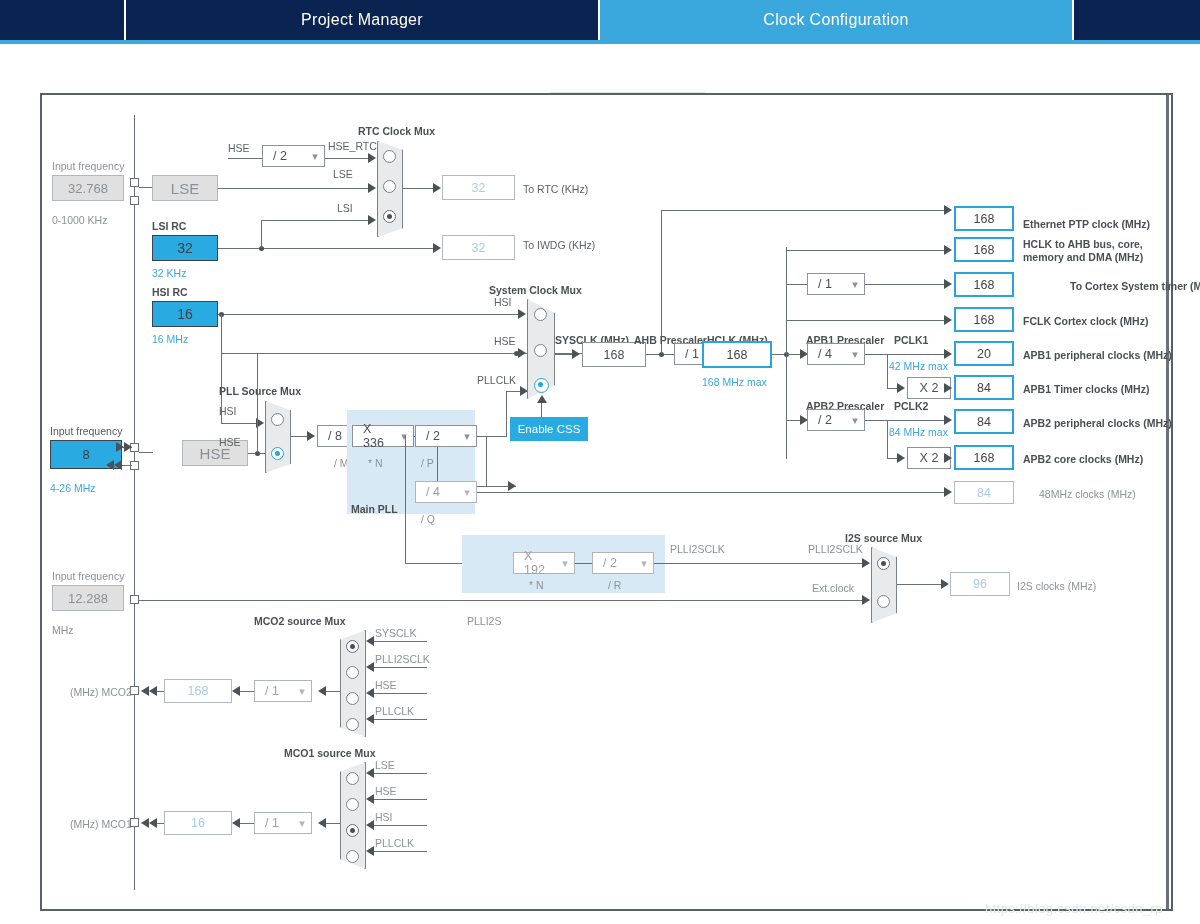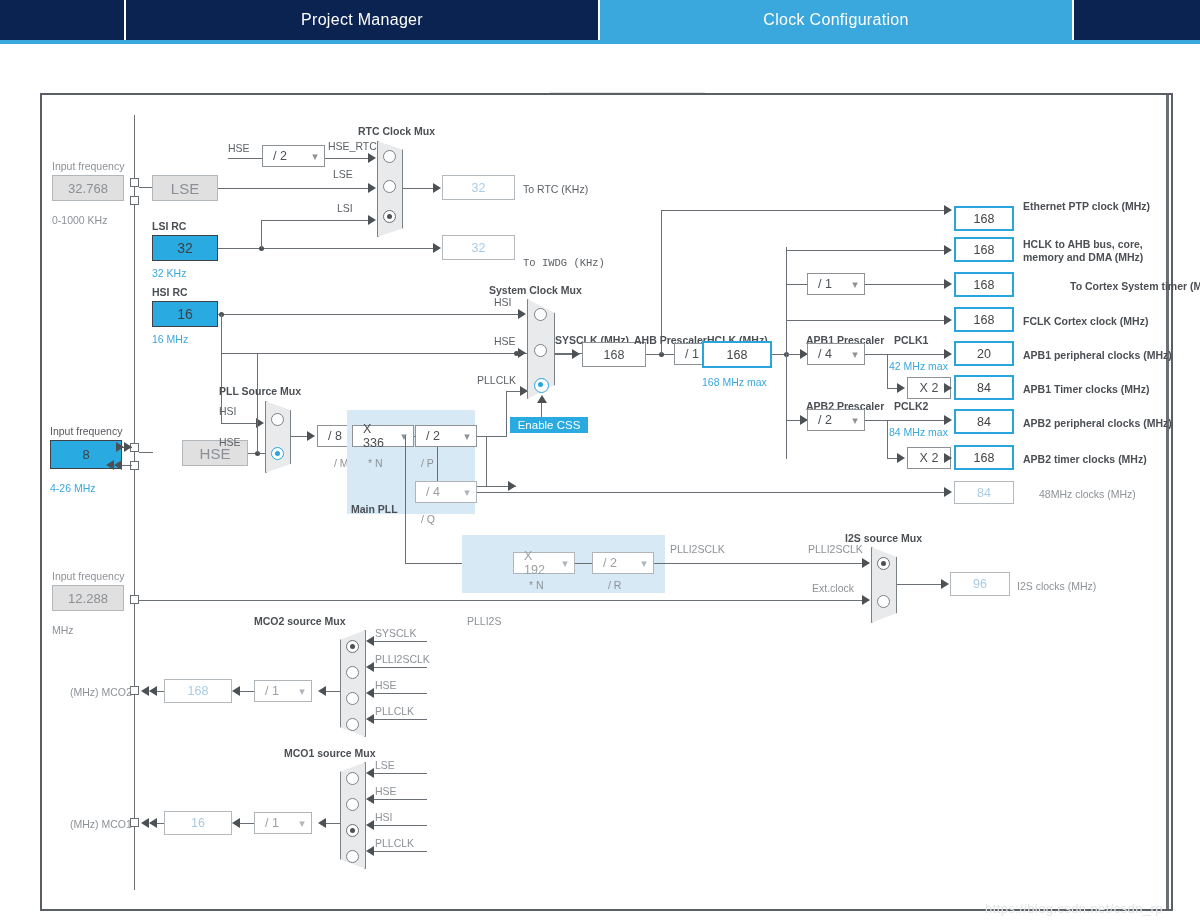--- a/index.html
+++ b/index.html
@@ -286,21 +286,21 @@
 
   <div class="h-line" style="left:176px; top:153px; width:215px;"></div>
   <div class="dot" style="left:217px; top:151px;"></div>
   <div class="v-line" style="left:219px; top:125px; height:28px;"></div>
   <div class="h-line" style="left:219px; top:125px; width:107px;"></div>
   <div class="arrow-r" style="left:326px; top:120px;"></div>
   <div class="txt" style="left:295px; top:108px;">LSI</div>
 
   <div class="arrow-r" style="left:391px; top:148px;"></div>
   <div class="vbox disabled" style="left:400px; top:140px; width:73px; height:25px;">32</div>
-  <div class="txt" style="left:481px; top:163px;font-family:Liberation Mono, monospace;">To IWDG (KHz)</div>
+  <div class="txt" style="left:481px; top:145px;">To IWDG (KHz)</div>
 
   <div class="txt dark" style="left:110px; top:192px;">HSI RC</div>
   <div class="vbox filled" style="left:110px; top:206px; width:66px; height:26px; font-size:14px;">16</div>
   <div class="txt blue" style="left:110px; top:239px;">16 MHz</div>
 
   <div class="h-line" style="left:176px; top:219px; width:300px;"></div>
   <div class="dot" style="left:177px; top:217px;"></div>
   <div class="arrow-r" style="left:476px; top:214px;"></div>
   <div class="txt" style="left:452px; top:202px;">HSI</div>
 
@@ -389,21 +389,21 @@
   <div class="arrow-r" style="left:466px; top:386px;"></div>
 
   <div class="txt dark" style="left:435px; top:190px;margin-left:12px;">System Clock Mux</div>
   <div class="mux" style="left:485px; top:204px; width:28px; height:100px;">
     <div class="shape" style="clip-path: polygon(0 0, 100% 14%, 100% 86%, 0 100%);"></div>
     <div class="radio" style="left:7px; top:9px;"></div>
     <div class="radio" style="left:7px; top:45px;"></div>
     <div class="radio sel" style="left:7px; top:79px; width:15px; height:15px;"></div>
   </div>
 
-  <div id="enable-css" style="left:468px; top:322px; width:78px; height:16px;">Enable CSS</div>
+  <div id="enable-css" style="left:468px; top:322px; width:78px; height:24px;">Enable CSS</div>
   <div class="v-line" style="left:499px; top:304px; height:18px;"></div>
   <div class="arrow-u" style="left:495px; top:300px;"></div>
 
   <div class="h-line" style="left:513px; top:259px; width:20px;"></div>
   <div class="arrow-r" style="left:530px; top:254px;"></div>
   <div class="txt dark" style="left:513px; top:240px;">SYSCLK (MHz)</div>
   <div class="vbox" style="left:540px; top:247px; width:64px; height:25px;">168</div>
 
   <div class="h-line" style="left:604px; top:259px; width:28px;"></div>
   <div class="dot" style="left:617px; top:257px;"></div>
@@ -472,21 +472,21 @@
   <div class="txt dark" style="left:852px; top:306px;">PCLK2</div>
   <div class="txt blue" style="left:847px; top:332px;">84 MHz max</div>
 
   <div class="v-line" style="left:845px; top:325px; height:38px;"></div>
   <div class="h-line" style="left:845px; top:363px; width:15px;"></div>
   <div class="arrow-r" style="left:855px; top:358px;"></div>
   <div class="xbox" style="left:865px; top:352px; width:44px; height:22px;">X 2</div>
   <div class="arrow-r" style="left:902px; top:358px;"></div>
 
   <div class="vbox active" style="left:912px; top:111px; width:60px; height:25px;">168</div>
-  <div class="txt dark" style="left:981px; top:106px;">Ethernet PTP clock (MHz)</div>
+  <div class="txt dark" style="left:981px; top:124px;">Ethernet PTP clock (MHz)</div>
 
   <div class="vbox active" style="left:912px; top:142px; width:60px; height:25px;">168</div>
   <div class="txt dark" style="left:981px; top:143px; white-space:pre-line; line-height:13px;">HCLK to AHB bus, core,
 memory and DMA (MHz)</div>
 
   <div class="vbox active" style="left:912px; top:177px; width:60px; height:25px;">168</div>
   <div class="txt dark" style="left:981px; top:186px;margin-left:47px;">To Cortex System timer (MHz)</div>
 
   <div class="vbox active" style="left:912px; top:212px; width:60px; height:25px;">168</div>
   <div class="txt dark" style="left:981px; top:221px;">FCLK Cortex clock (MHz)</div>
@@ -494,21 +494,21 @@
   <div class="vbox active" style="left:912px; top:246px; width:60px; height:25px;">20</div>
   <div class="txt dark" style="left:981px; top:255px;">APB1 peripheral clocks (MHz)</div>
 
   <div class="vbox active" style="left:912px; top:280px; width:60px; height:25px;">84</div>
   <div class="txt dark" style="left:981px; top:289px;">APB1 Timer clocks (MHz)</div>
 
   <div class="vbox active" style="left:912px; top:314px; width:60px; height:25px;">84</div>
   <div class="txt dark" style="left:981px; top:323px;">APB2 peripheral clocks (MHz)</div>
 
   <div class="vbox active" style="left:912px; top:350px; width:60px; height:25px;">168</div>
-  <div class="txt dark" style="left:981px; top:359px;">APB2 timer clocks (MHz)</div>
+  <div class="txt dark" style="left:981px; top:359px;">APB2 core clocks (MHz)</div>
 
   <div class="h-line" style="left:435px; top:397px; width:467px;"></div>
   <div class="arrow-r" style="left:902px; top:392px;"></div>
   <div class="vbox disabled" style="left:912px; top:386px; width:60px; height:23px;">84</div>
   <div class="txt grey" style="left:981px; top:394px;margin-left:16px;">48MHz clocks (MHz)</div>
 
   <div class="v-line" style="left:363px; top:341px; height:127px;"></div>
   <div class="h-line" style="left:363px; top:468px; width:148px;"></div>
   <div class="panel" style="left:420px; top:440px; width:203px; height:58px;"></div>
   <div class="txt grey" style="left:425px; top:485px;margin-top:36px;">PLLI2S</div>

